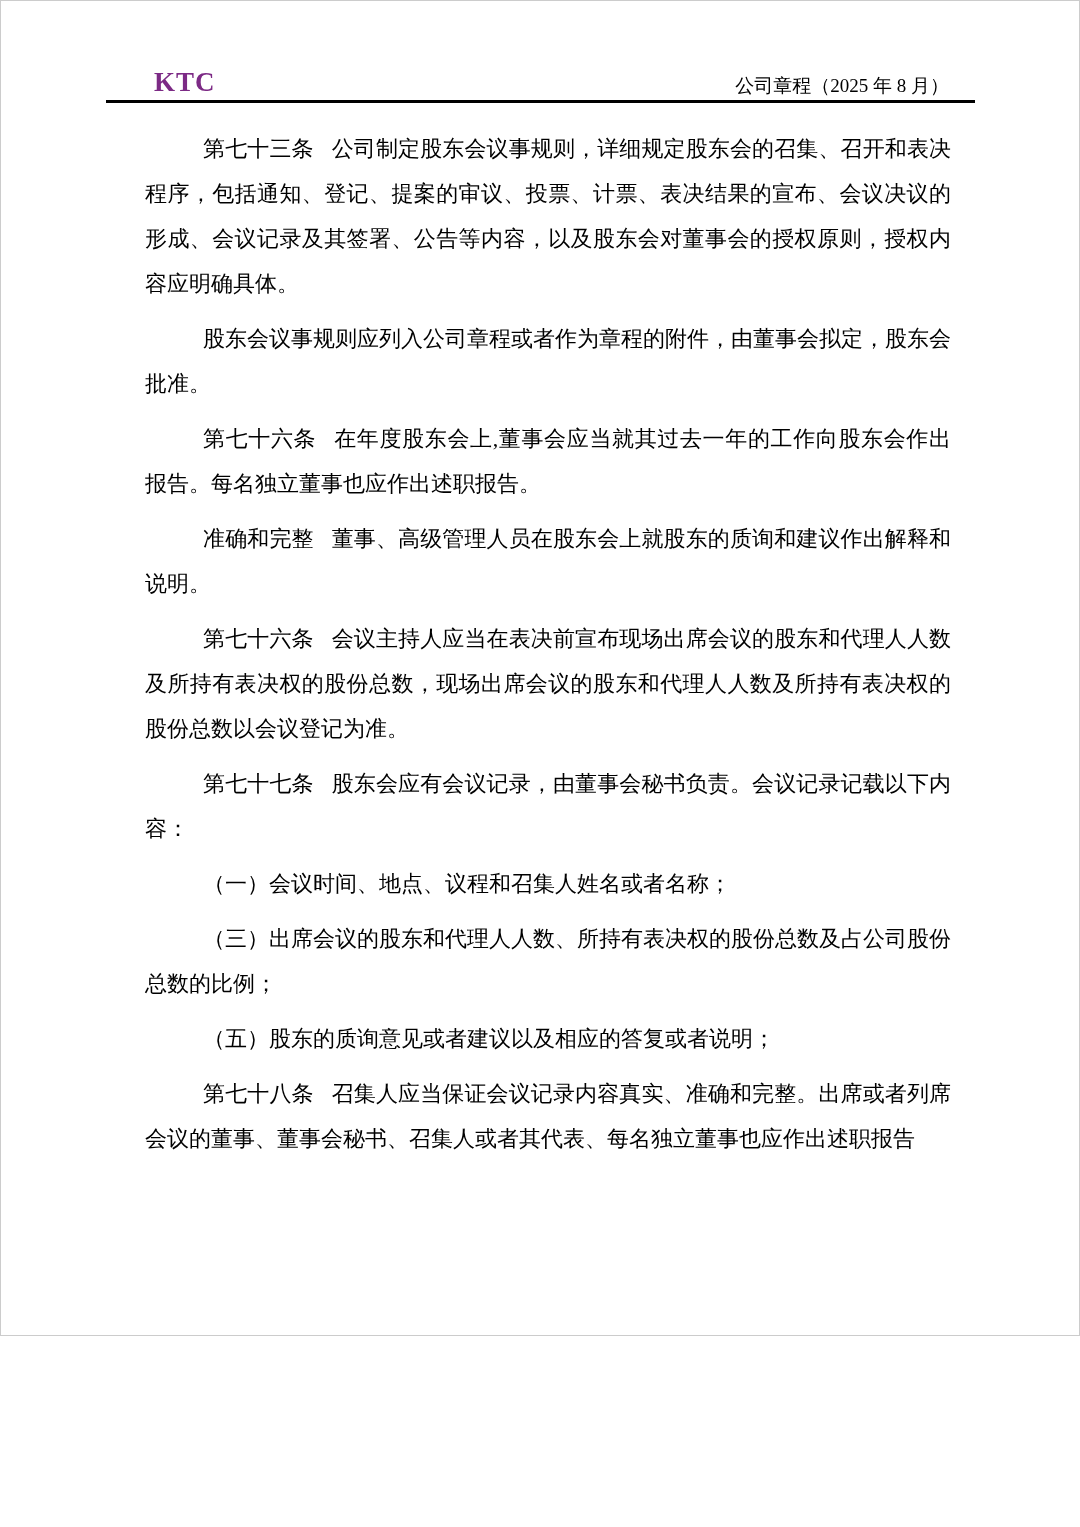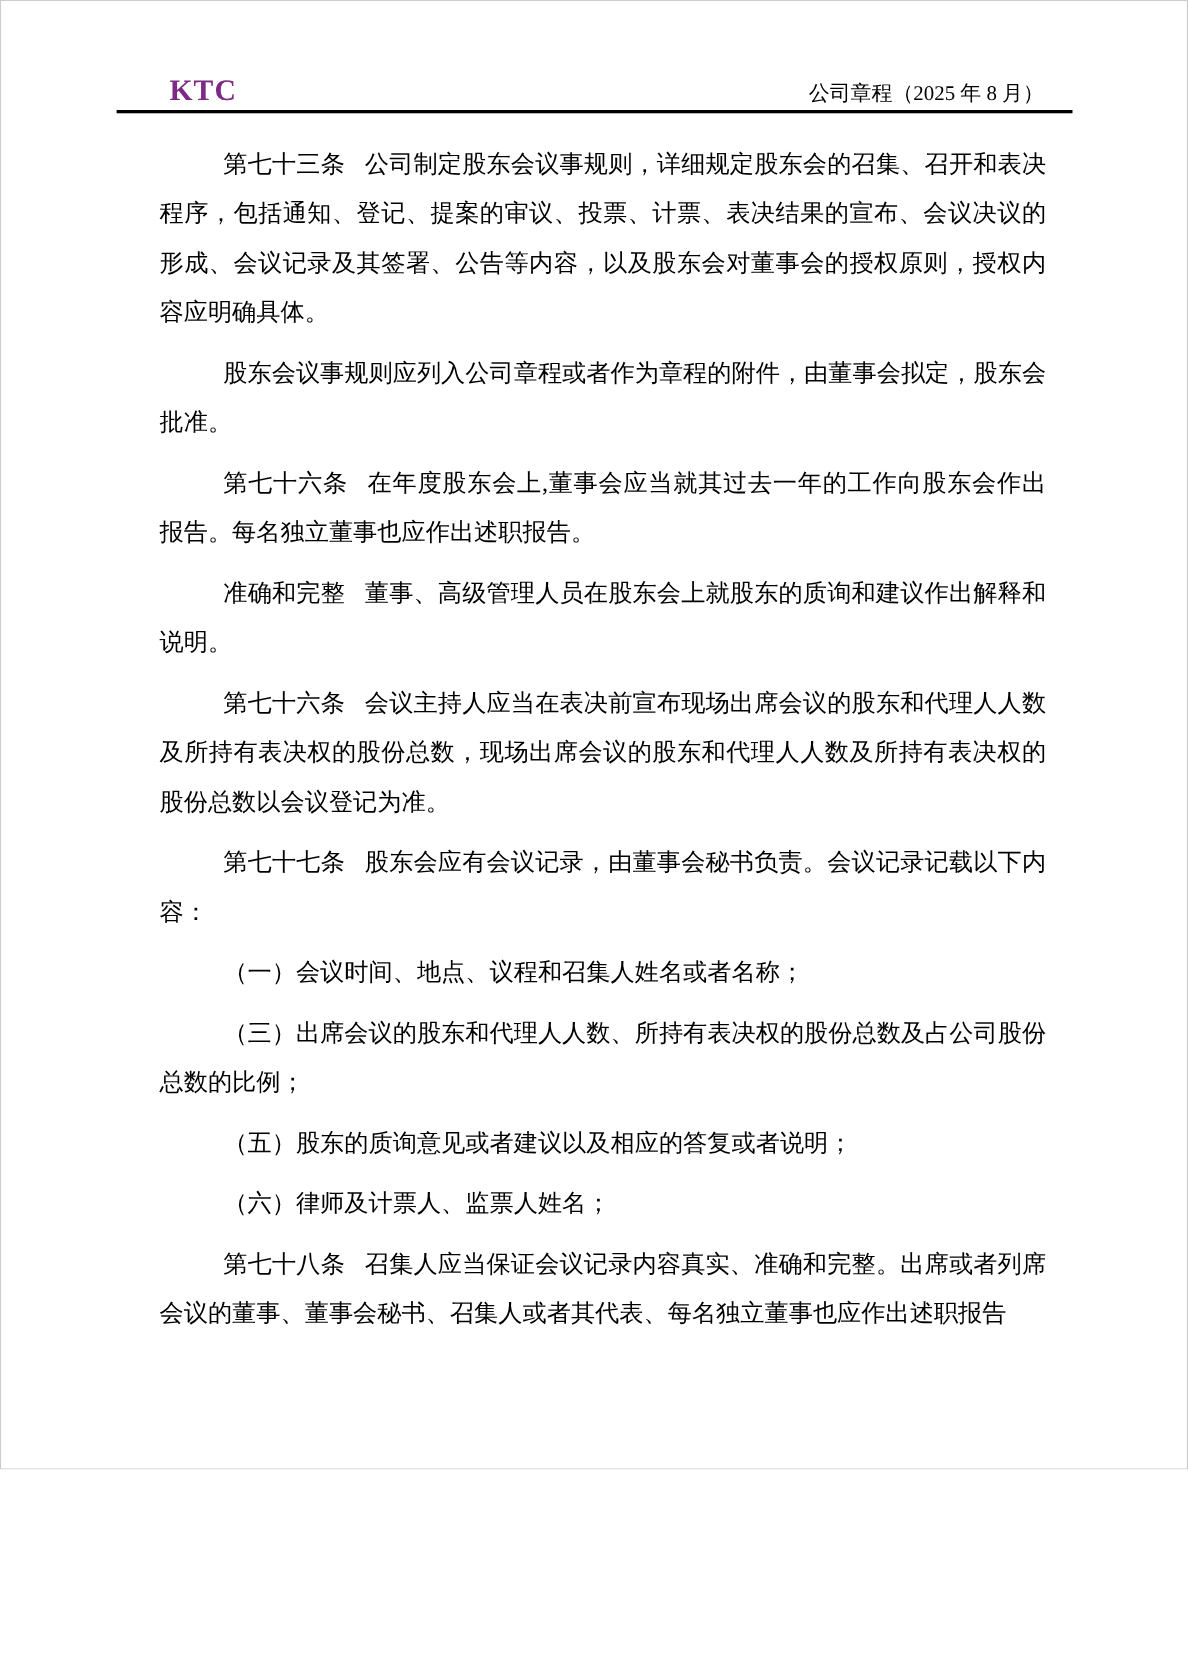--- a/index.html
+++ b/index.html
@@ -96,21 +96,20 @@
       <p class="para"><span class="article-label">第七十七条</span><span class="para-text">股东会应有会议记录，由董事会秘书负责。会议记录记载以下内容：</span></p>
 
       <p class="para"><span class="para-text">（一）会议时间、地点、议程和召集人姓名或者名称；</span></p>
 
 
       <p class="para"><span class="para-text">（三）出席会议的股东和代理人人数、所持有表决权的股份总数及占公司股份总数的比例；</span></p>
 
 
       <p class="para"><span class="para-text">（五）股东的质询意见或者建议以及相应的答复或者说明；</span></p>
 
-      <p class="para"><span class="para-text">（六）律师及计票人、监票人姓名；</span></p>
 
 
       <p class="para"><span class="article-label">第七十八条</span><span class="para-text">召集人应当保证会议记录内容真实、准确和完整。出席或者列席会议的董事、董事会秘书、召集人或者其代表、每名独立董事也应作出述职报告</span></p>
     </main>
 
   <footer class="footer">
     <span>第 19 页，共 52 页</span>
   </footer>
 
 </div>

